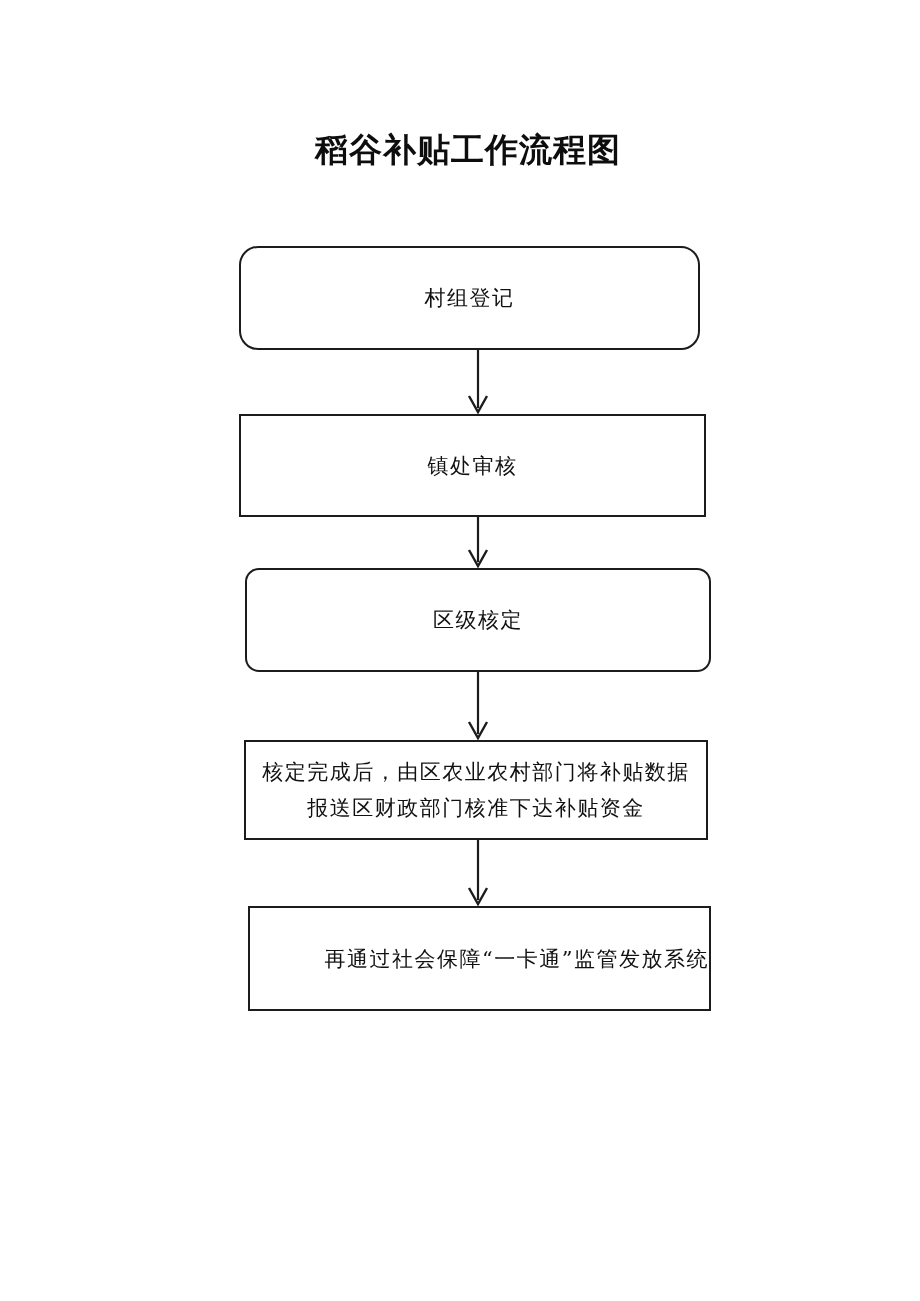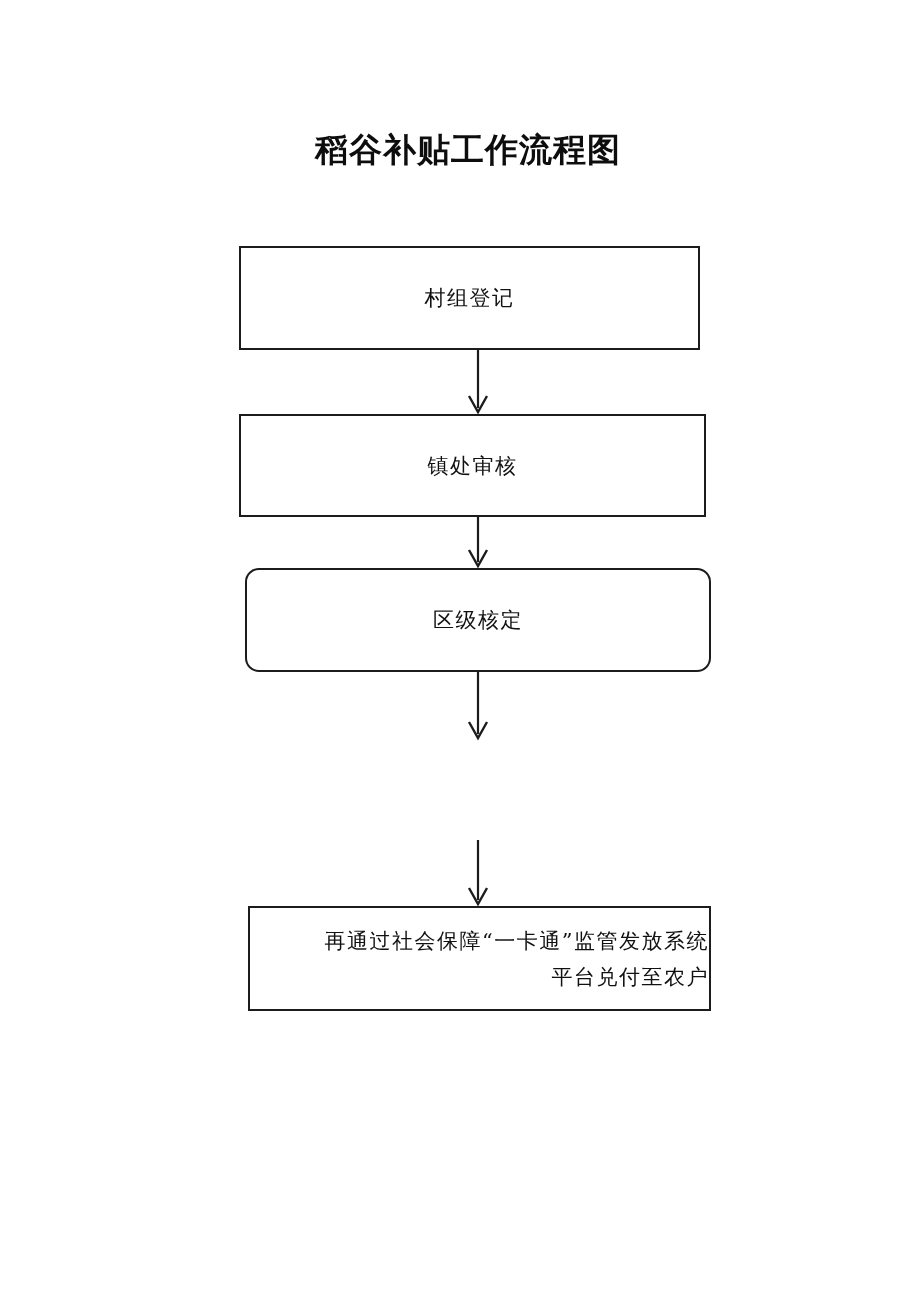--- a/index.html
+++ b/index.html
@@ -70,21 +70,21 @@
     text-align: center;
     letter-spacing: 1.5px;
     white-space: nowrap;
   }
 
   .node-text.line2 {
     margin-top: 2px;
   }
 
   
-  #node-1 { left: 231px; top: 246px;  width: 461px; height: 104px; }
+  #node-1 { left: 231px; top: 246px;  width: 461px; height: 104px; border-radius: 19px; }
   #node-2 { left: 231px; top: 414px;  width: 467px; height: 103px; }
   #node-3 { left: 237px; top: 568px;  width: 466px; height: 104px; border-radius: 14px; }
   #node-4 { left: 236px; top: 740px;  width: 464px; height: 100px; }
   #node-5 { left: 240px; top: 906px;  width: 463px; height: 105px; align-items: flex-end; }
 
   
   .connector {
     position: absolute;
     left: 0;
     top: 0;
@@ -139,20 +139,23 @@
     </div>
 
     <div class="node" id="node-2">
       <div class="node-text">镇处审核</div>
     </div>
 
     <div class="node" id="node-3">
       <div class="node-text">区级核定</div>
     </div>
 
+    <div class="node" id="node-4">
+      <div class="node-text">核定完成后，由区农业农村部门将补贴数据</div>
+      <div class="node-text line2">报送区财政部门核准下达补贴资金</div>
+    </div>
 
     <div class="node" id="node-5">
       <div class="node-text">再通过社会保障“一卡通”监管发放系统</div>
-      <div class="node-text line2">平台兑付至农户</div>
     </div>
 
   </div>
 </div>
 
 </body></html>

